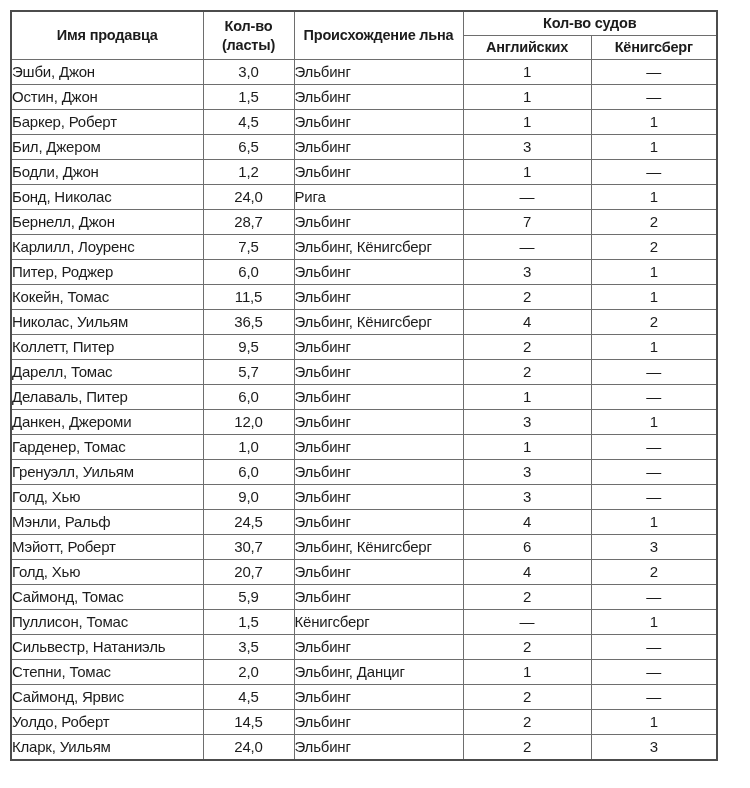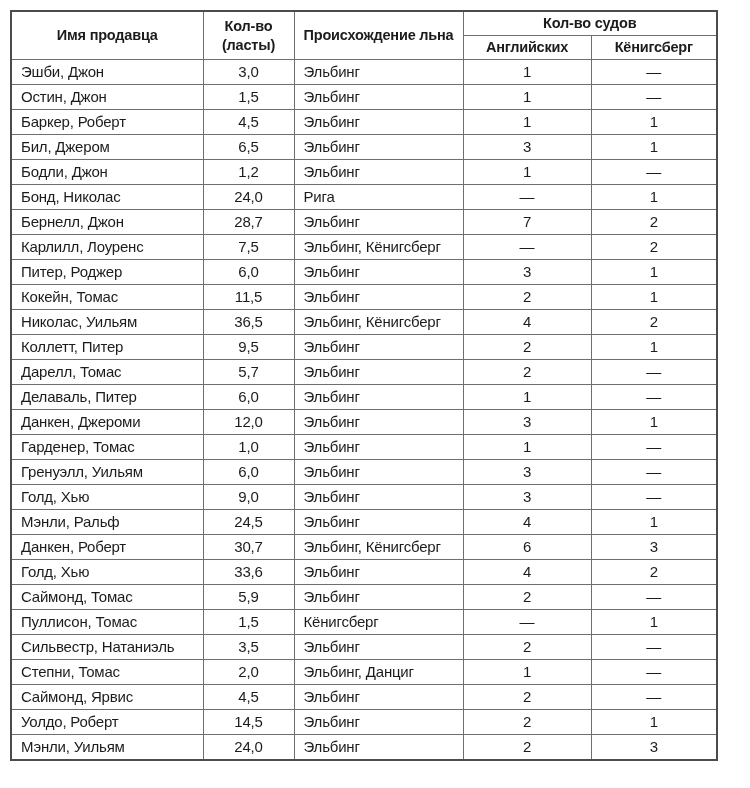--- a/index.html
+++ b/index.html
@@ -41,21 +41,20 @@
     padding: 0 2px;
   }
   .flax-table td {
     font-size: 15px;
     height: 24px;
     line-height: 1.1;
     padding: 0;
   }
   .flax-table td.cell-left {
     text-align: left;
-    padding-left: 9px;
     padding-right: 4px;
   }
   .flax-table td.cell-center {
     text-align: center;
   }
   .col-name   { width: 192px; }
   .col-qty    { width: 91px;  }
   .col-origin { width: 169px; }
   .col-eng    { width: 128px; }
   .col-for    { width: 126px; }
@@ -233,30 +232,30 @@
 
         <tr>
           <td class="cell-left">Мэнли, Ральф</td>
           <td class="cell-center">24,5</td>
           <td class="cell-left">Эльбинг</td>
           <td class="cell-center">4</td>
           <td class="cell-center">1</td>
         </tr>
 
         <tr>
-          <td class="cell-left">Данкен, Роберт</td>
+          <td class="cell-left">Мэйотт, Роберт</td>
           <td class="cell-center">30,7</td>
           <td class="cell-left">Эльбинг, Кёнигсберг</td>
           <td class="cell-center">6</td>
           <td class="cell-center">3</td>
         </tr>
 
         <tr>
           <td class="cell-left">Голд, Хью</td>
-          <td class="cell-center">33,6</td>
+          <td class="cell-center">20,7</td>
           <td class="cell-left">Эльбинг</td>
           <td class="cell-center">4</td>
           <td class="cell-center">2</td>
         </tr>
 
         <tr>
           <td class="cell-left">Саймонд, Томас</td>
           <td class="cell-center">5,9</td>
           <td class="cell-left">Эльбинг</td>
           <td class="cell-center">2</td>
@@ -297,21 +296,21 @@
 
         <tr>
           <td class="cell-left">Уолдо, Роберт</td>
           <td class="cell-center">14,5</td>
           <td class="cell-left">Эльбинг</td>
           <td class="cell-center">2</td>
           <td class="cell-center">1</td>
         </tr>
 
         <tr>
-          <td class="cell-left">Мэнли, Уильям</td>
+          <td class="cell-left">Кларк, Уильям</td>
           <td class="cell-center">24,0</td>
           <td class="cell-left">Эльбинг</td>
           <td class="cell-center">2</td>
           <td class="cell-center">3</td>
         </tr>
       </tbody>
   </table>
 </div>
 
 </body></html>

